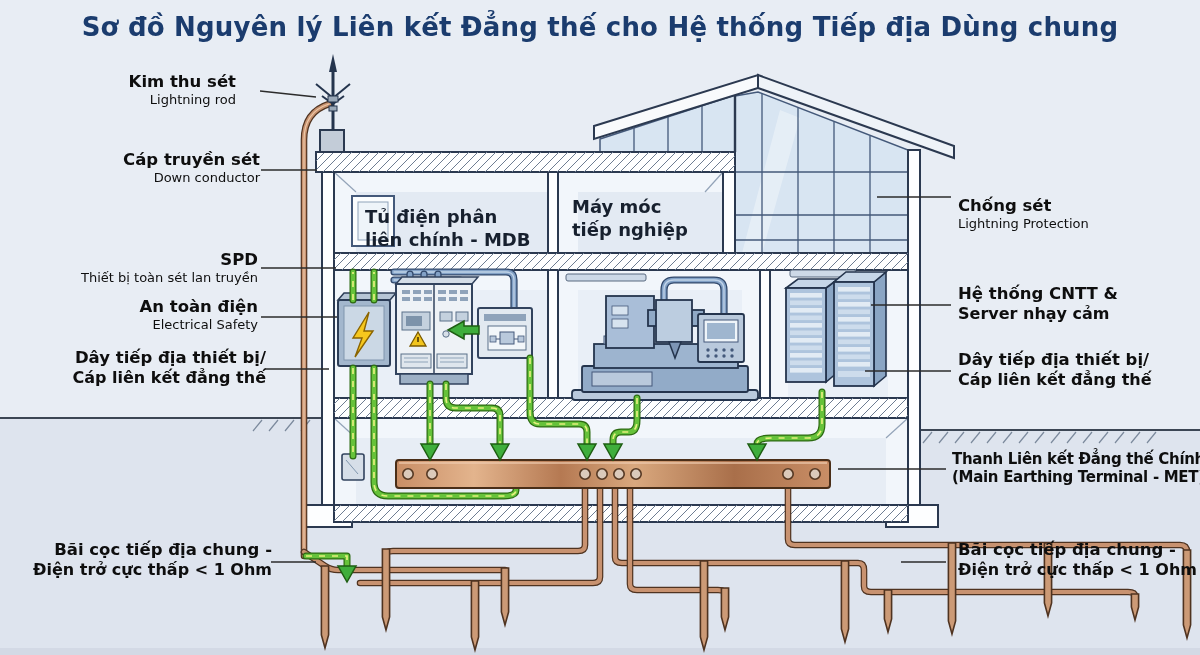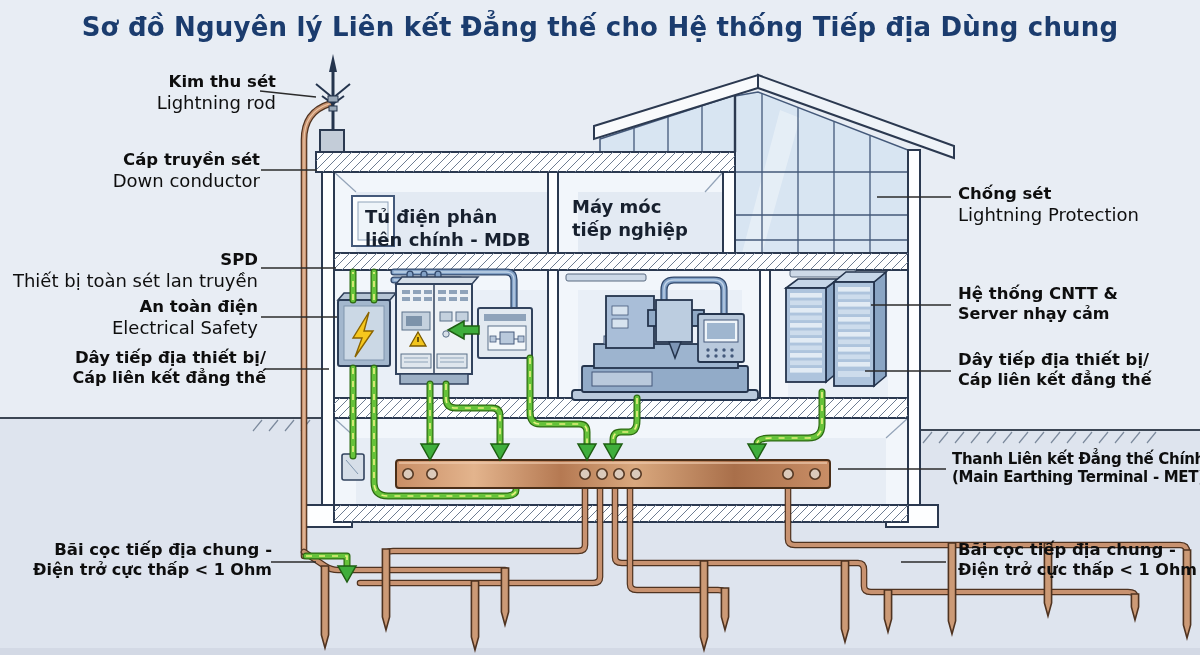--- a/index.html
+++ b/index.html
@@ -3,21 +3,21 @@
 <meta charset="utf-8">
 <style>
   html,body{margin:0;padding:0;}
   .canvas{position:relative;width:1200px;height:655px;background:#e8edf4;overflow:hidden;
           font-family:"DejaVu Sans",sans-serif;}
   svg{position:absolute;left:0;top:0;}
   .title{position:absolute;top:12px;left:0;width:100%;text-align:center;
          font-size:26px;font-weight:bold;color:#1b3c6e;letter-spacing:.2px;z-index:3;}
   .callout{position:absolute;color:#0e0e0e;line-height:1.2;white-space:nowrap;z-index:3;}
   .callout .p{font-weight:bold;font-size:16.5px;display:block;}
-  .callout .s{font-size:18px;display:block;}
+  .callout .s{font-size:13px;display:block;}
   .callout.both .s{font-weight:bold;font-size:16px;}
   .callout.tight .p,.callout.tight .s{font-size:15px;letter-spacing:-0.3px;}
   .leftco{text-align:right;}
   .rightco{text-align:left;}
   .room-label{position:absolute;font-weight:bold;font-size:18px;color:#17202e;
               line-height:1.25;white-space:nowrap;z-index:2;}
   
   .gw-o{stroke:#2d6a12;stroke-width:7;fill:none;stroke-linecap:round;stroke-linejoin:round;}
   .gw-c{stroke:#66c23a;stroke-width:4.6;fill:none;stroke-linecap:round;stroke-linejoin:round;}
   .gw-d{stroke:#e6f07e;stroke-width:1.7;fill:none;stroke-dasharray:6 7;}
@@ -423,21 +423,21 @@
       <path class="ld" d="M265,369 H329"></path>
       <path class="ld" d="M271,562 H316"></path>
       <path class="ld" d="M877,197 H951"></path>
       <path class="ld" d="M871,305 H951"></path>
       <path class="ld" d="M865,371 H951"></path>
       <path class="ld" d="M838,469 H946"></path>
       <path class="ld" d="M901,562 H946"></path>
     </g>
   </svg>
 
-  <div class="callout leftco" style="right:924px;top:72px;">
+  <div class="callout leftco" style="right:964px;top:72px;">
     <span class="p">Kim thu sét</span>
     <span class="s">Lightning rod</span>
   </div>
   <div class="callout leftco" style="right:940px;top:150px;">
     <span class="p">Cáp truyền sét</span>
     <span class="s">Down conductor</span>
   </div>
   <div class="callout leftco" style="right:942px;top:250px;">
     <span class="p">SPD</span>
     <span class="s">Thiết bị toàn sét lan truyền</span>
@@ -448,21 +448,21 @@
   </div>
   <div class="callout leftco both" style="right:934px;top:348px;">
     <span class="p">Dây tiếp địa thiết bị/</span>
     <span class="s">Cáp liên kết đẳng thế</span>
   </div>
   <div class="callout leftco both" style="right:928px;top:540px;">
     <span class="p">Bãi cọc tiếp địa chung -</span>
     <span class="s">Điện trở cực thấp &lt; 1 Ohm</span>
   </div>
 
-  <div class="callout rightco" style="left:958px;top:184px;">
+  <div class="callout rightco" style="left:958px;top:196px;">
     <span class="p">Chống sét</span>
     <span class="s">Lightning Protection</span>
   </div>
   <div class="callout rightco both" style="left:958px;top:284px;">
     <span class="p">Hệ thống CNTT &amp;</span>
     <span class="s">Server nhạy cảm</span>
   </div>
   <div class="callout rightco both" style="left:958px;top:350px;">
     <span class="p">Dây tiếp địa thiết bị/</span>
     <span class="s">Cáp liên kết đẳng thế</span>

